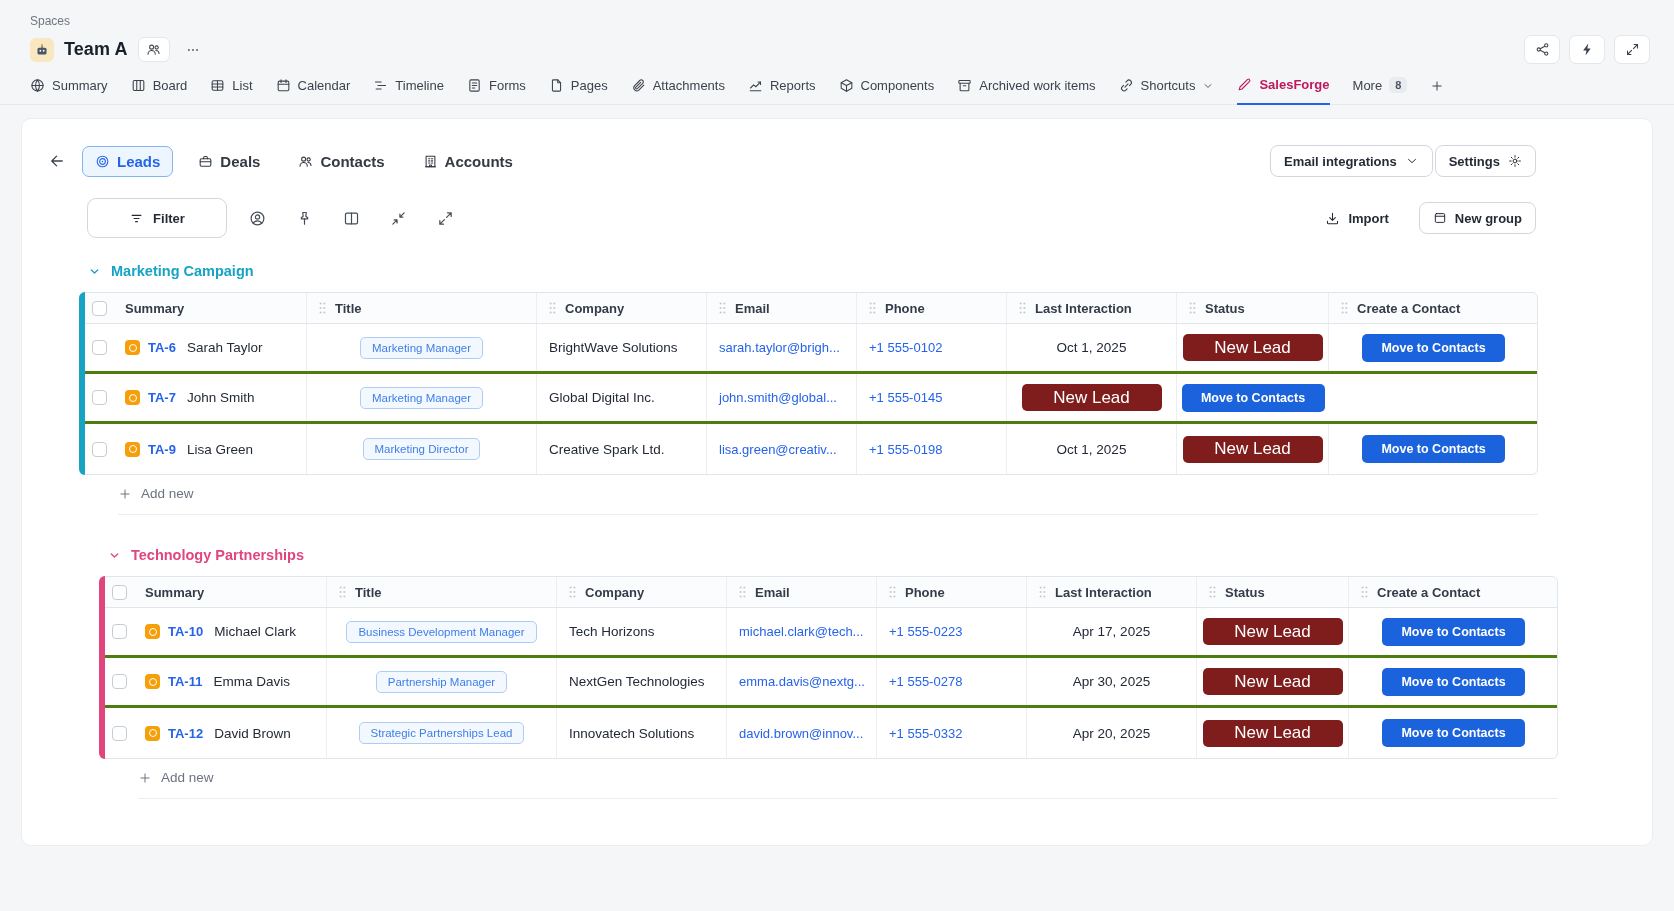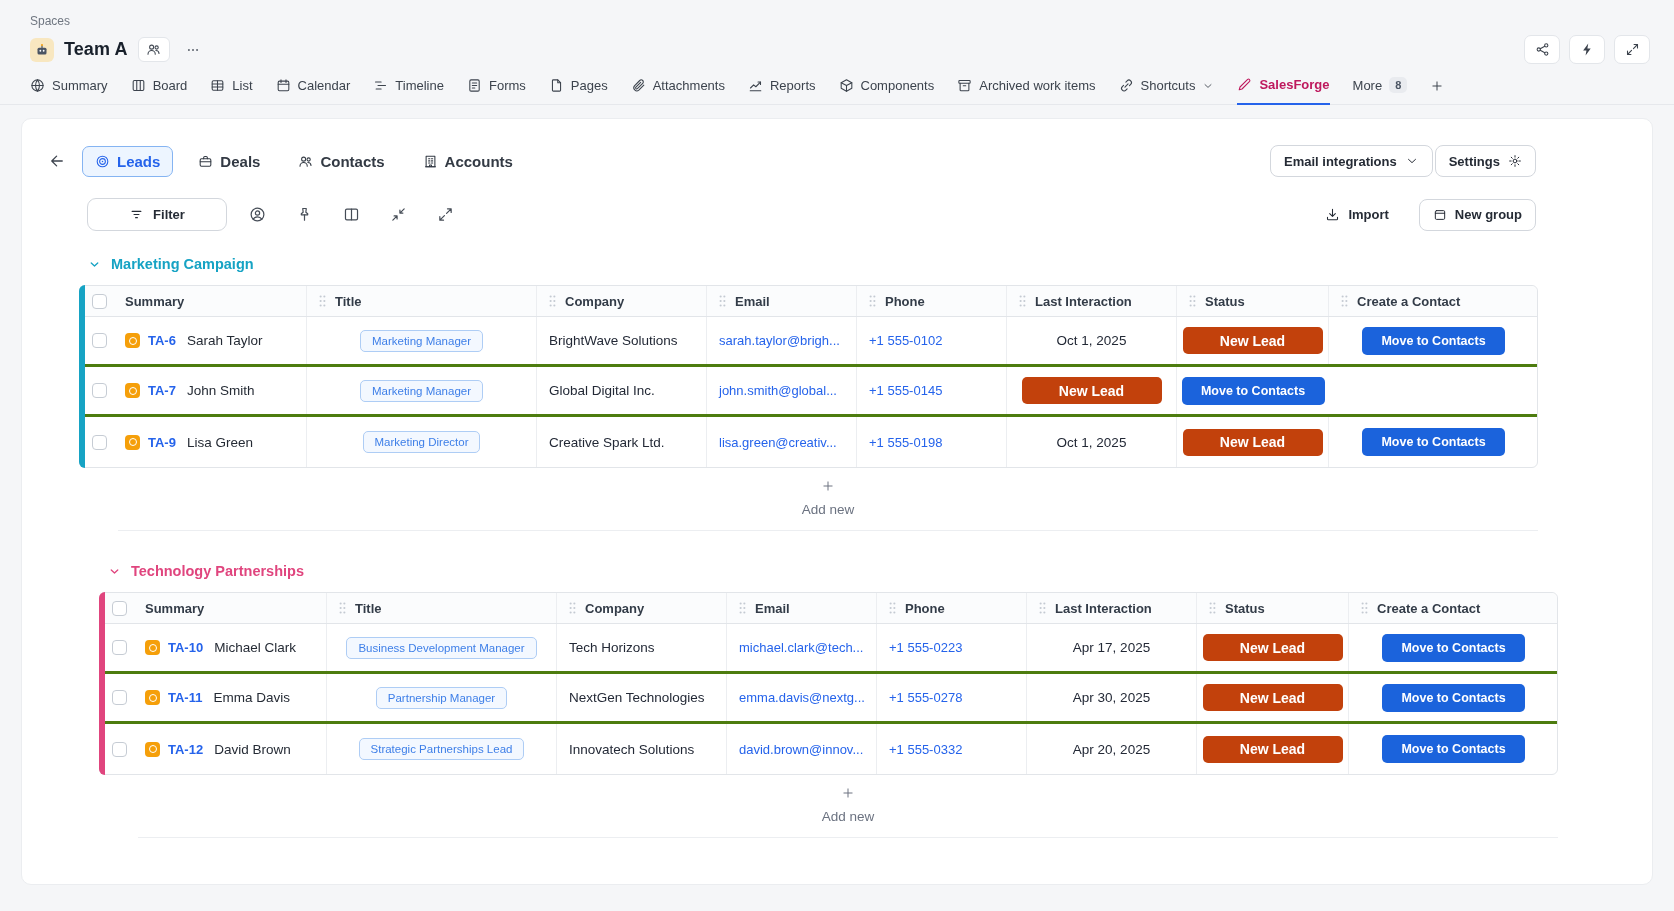--- a/index.html
+++ b/index.html
@@ -52,21 +52,21 @@
   .vtab.active { color:#2563eb; background:#edf5ff; border-color:#85b4f2; }
   .spacer { flex:1; }
   .btn-outline { height:32px; padding:0 13px; border:1px solid #d3d7dd; border-radius:8px; background:#fff;
                  font-size:13px; font-weight:600; color:#252b35; display:flex; align-items:center; gap:8px; cursor:pointer;
                  font-family:inherit; }
   .btn-outline svg { width:14px; height:14px; }
   .hdr-actions { display:flex; gap:2px; }
 
   
   .toolbar { display:flex; align-items:center; margin:21px 0 0 39px; }
-  .filter-btn { width:140px; height:33px; border:1px solid #d3d7dd; border-radius:9px; background:#fff;
+  .filter-btn { width:140px; height:40px; border:1px solid #d3d7dd; border-radius:9px; background:#fff;
                 display:flex; align-items:center; justify-content:center; gap:9px; font-size:13px; font-weight:600; color:#252b35; cursor:pointer;
                 font-family:inherit; }
   .filter-btn svg { width:15px; height:15px; }
   .tbicon { width:34px; height:30px; border:none; background:none; display:flex; align-items:center; justify-content:center;
             color:#454c56; cursor:pointer; margin-left:13px; }
   .tbicon svg { width:17px; height:17px; }
   .tbicon:first-of-type { margin-left:17px; }
   .import-btn { border:none; background:none; display:flex; align-items:center; gap:8px; font-size:13px; font-weight:600;
                 color:#252b35; cursor:pointer; margin-right:24px; font-family:inherit; }
   .import-btn svg { width:15px; height:15px; }
@@ -96,27 +96,27 @@
   .task-ic { width:15px; height:15px; border-radius:4px; background:#f59f0a; display:flex; align-items:center; justify-content:center; flex:none; }
   .task-ic::after { content:""; width:6px; height:6px; border:1.6px solid #fff; border-radius:50%; }
   .rid { color:#2563eb; font-weight:700; font-size:13px; }
   .rname { color:#252b35; font-size:13.5px; margin-left:3px; white-space:nowrap; }
   .c-center { justify-content:center; }
   .c-left { padding-left:12px; font-size:13.5px; color:#232936; white-space:nowrap; }
   .link { color:#2563eb; font-size:13px; text-decoration:none; cursor:pointer; }
   .title-badge { border:1px solid #aecdf5; background:#f3f8ff; color:#3e7fe8; font-size:11.5px; font-weight:500;
                  padding:4px 11px; border-radius:5px; white-space:nowrap; cursor:default; }
   .date-cell { font-size:13.5px; color:#232936; }
-  .btn-newlead { width:140px; height:27px; border:none; border-radius:5px; background:#c2410c; color:#fff;
-                 font-size:14px; font-weight:700; cursor:pointer; font-family:inherit; }
+  .btn-newlead { width:140px; height:27px; border:none; border-radius:5px; background:#7f1d1d; color:#fff;
+                 font-size:17px; font-weight:400; cursor:pointer; font-family:inherit; }
   .btn-move { width:143px; height:28px; border:none; border-radius:5px; background:#1b63dc; color:#fff;
               font-size:12.5px; font-weight:600; cursor:pointer; font-family:inherit; }
 
   .add-new { display:flex; align-items:center; gap:9px; margin-left:39px; width:1420px;
-             padding:11px 0 13px 0; border-bottom:1px solid #eceef1; color:#6b7280; font-size:13.5px; cursor:pointer;flex-direction:column; }
+             padding:11px 0 13px 0; border-bottom:1px solid #eceef1; color:#6b7280; font-size:13.5px; cursor:pointer; }
   .add-new svg { width:14px; height:14px; }
 </style>
 </head>
 <body>
 
 <svg width="0" height="0" style="position:absolute" aria-hidden="true">
 <defs>
   <symbol id="i-globe" viewBox="0 0 24 24">
         <circle cx="12" cy="12" r="9"></circle>
         <path d="M3 12h18M12 3a14.5 14.5 0 0 1 0 18M12 3a14.5 14.5 0 0 0 0 18"></path>

